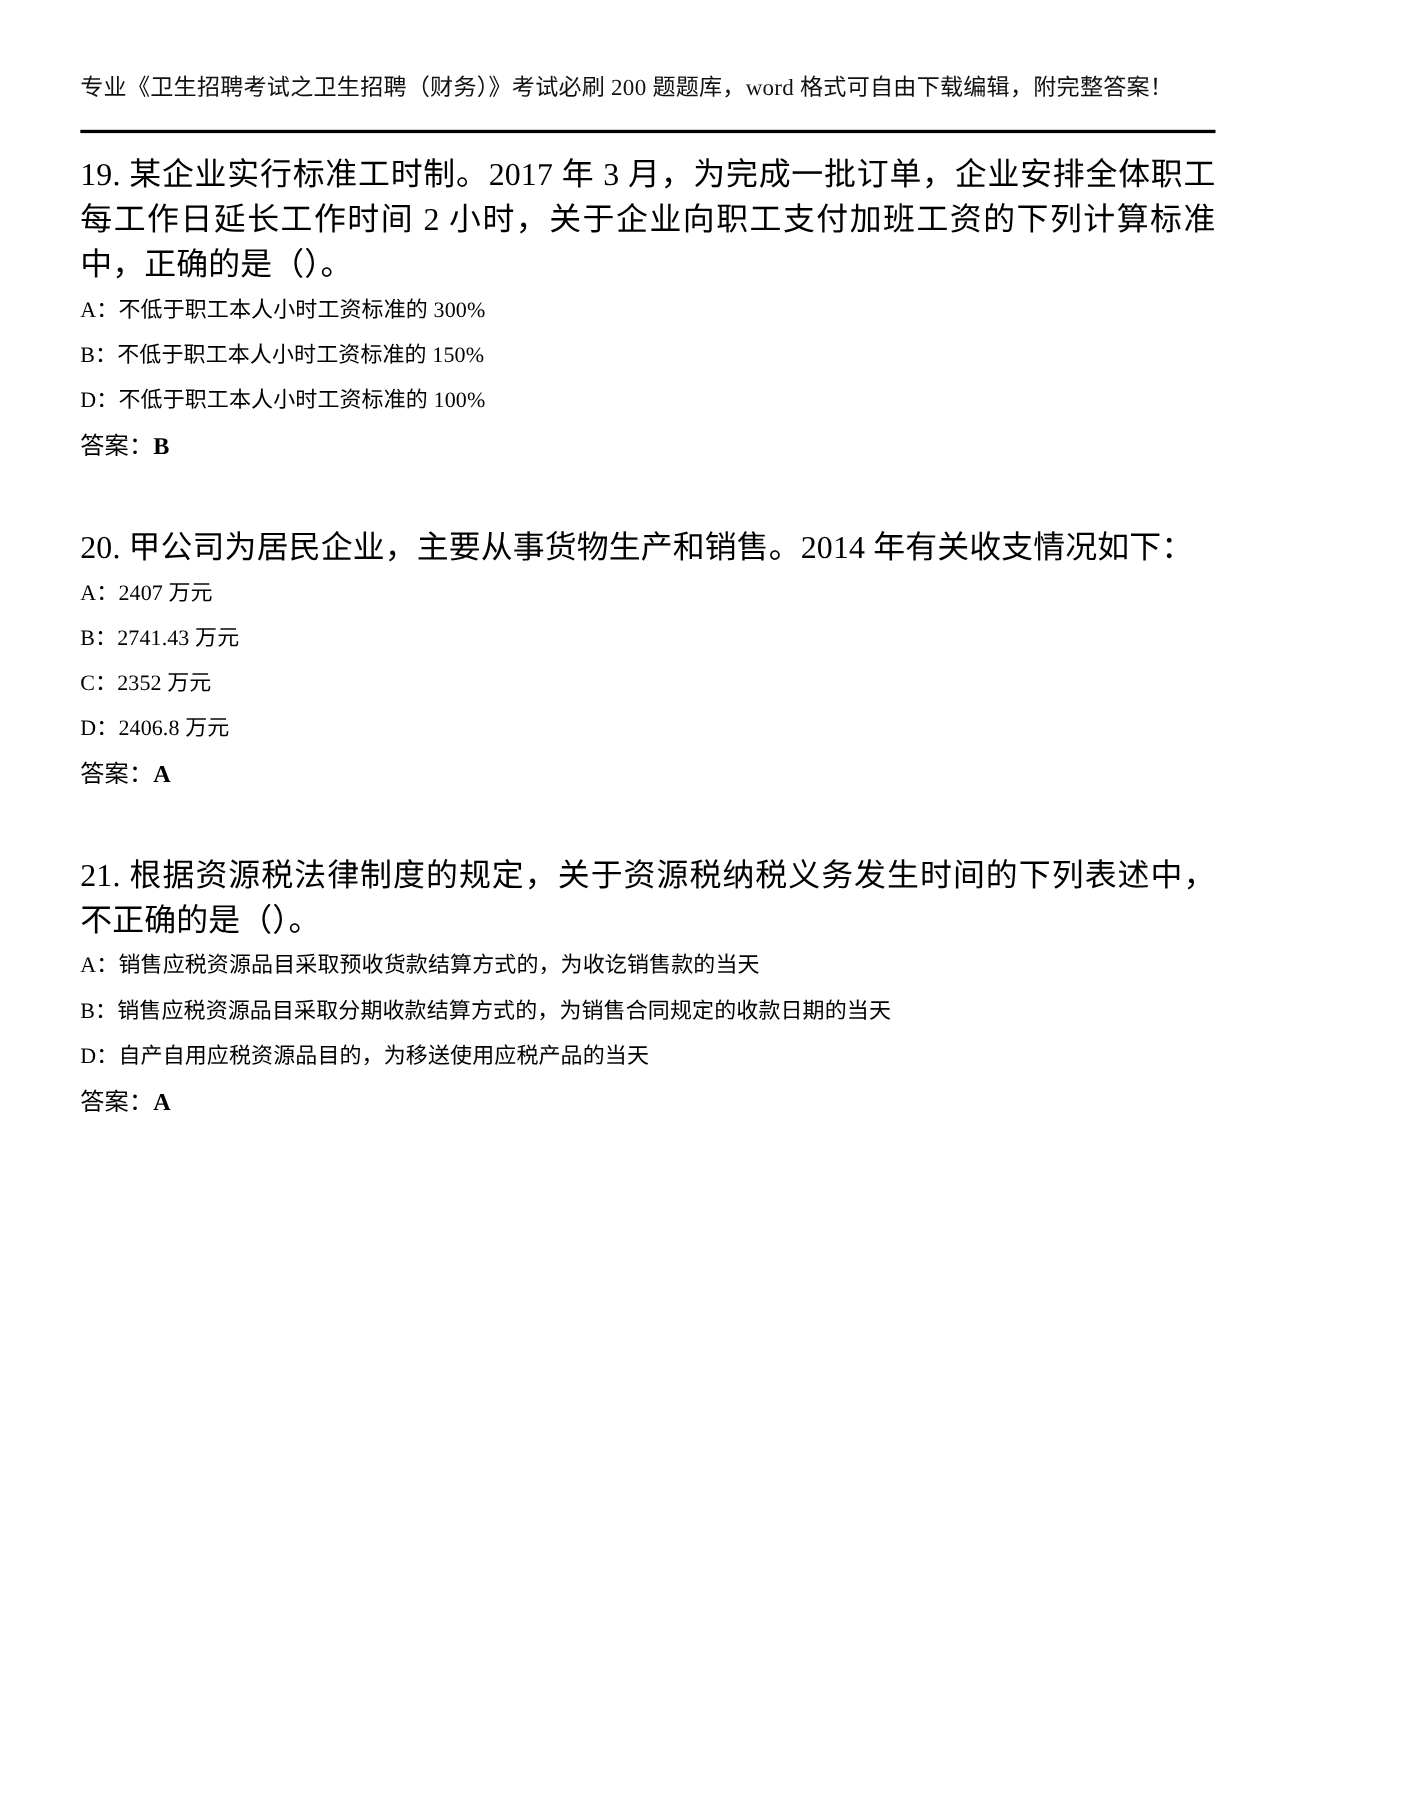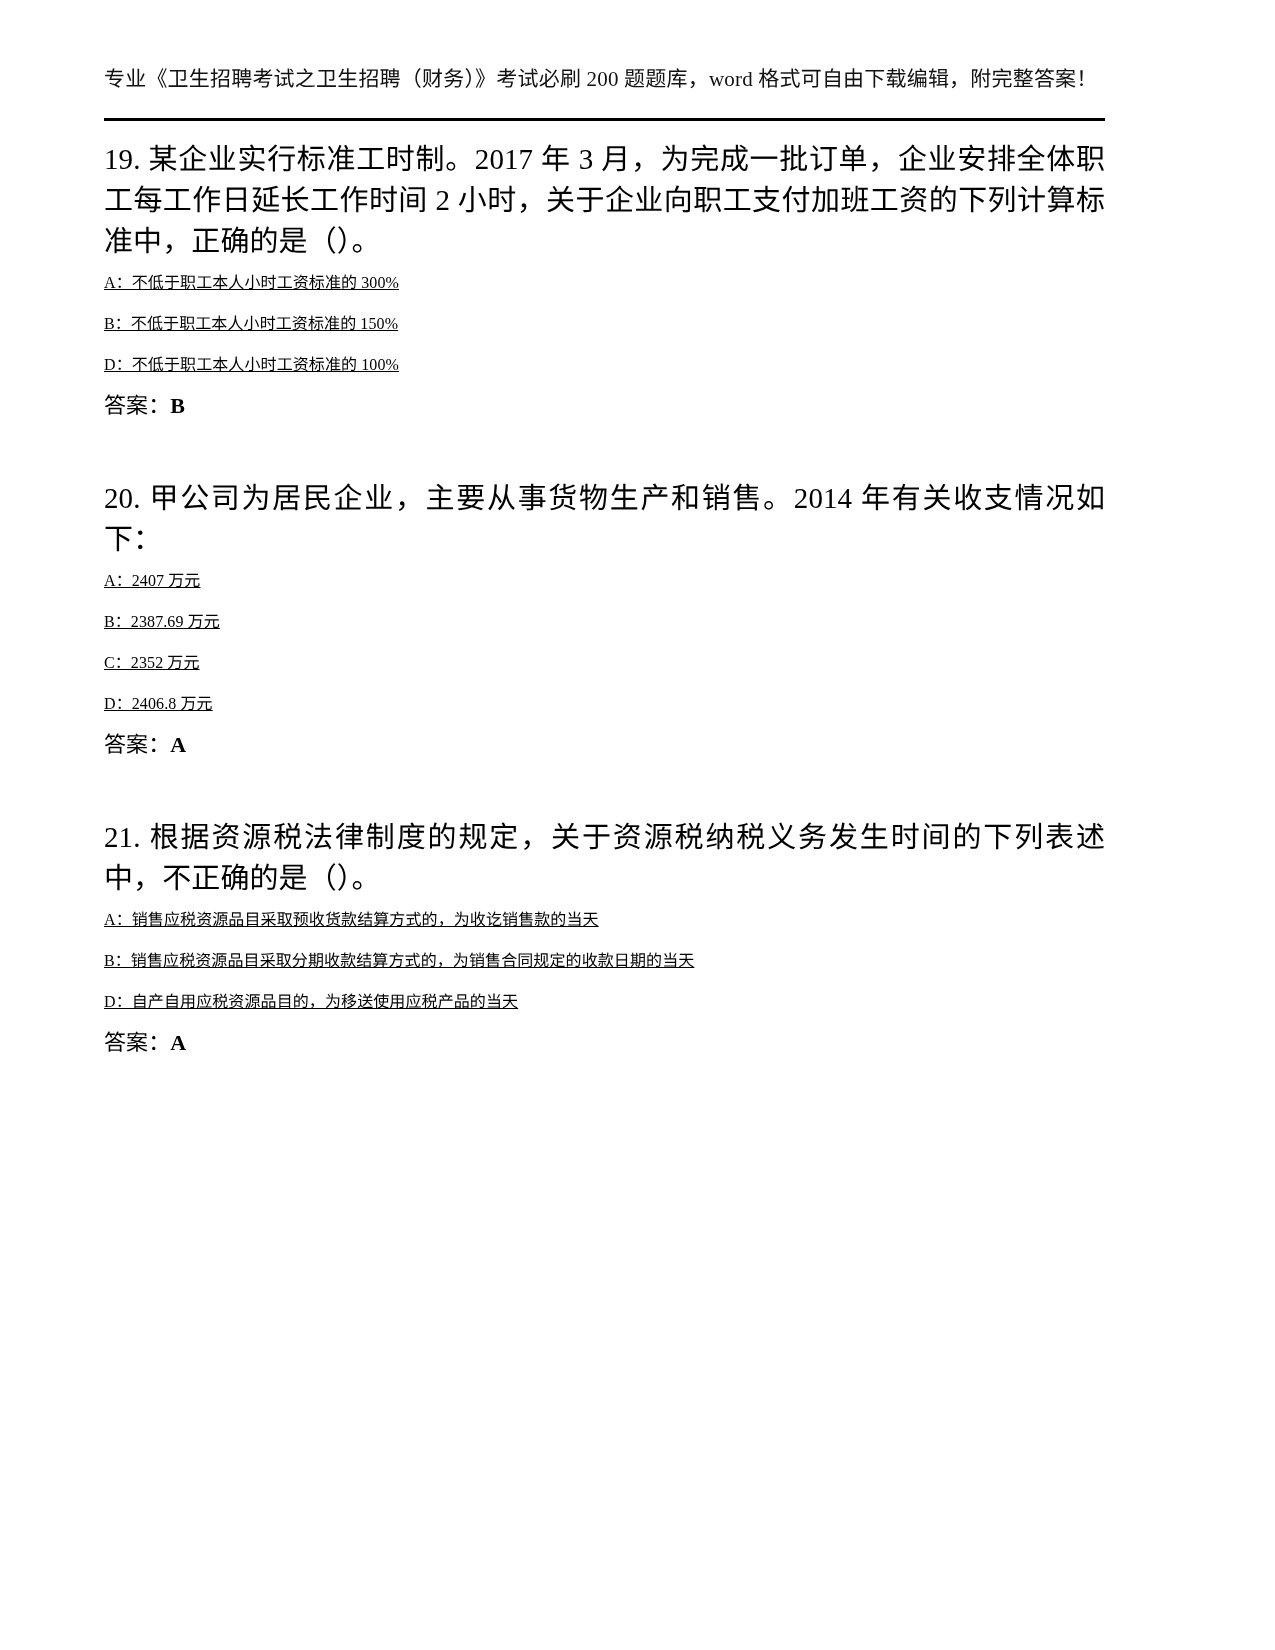--- a/index.html
+++ b/index.html
@@ -11,21 +11,21 @@
     height: 1650px;
     background: #ffffff;
     font-family: "Liberation Serif", "DejaVu Serif", serif;
     color: #000000;
   }
   .page {
     position: relative;
     width: 1275px;
     height: 1650px;
     box-sizing: border-box;
-    padding: 62px 170px 0 104px;
+    padding: 62px 170px 0 73px;
   }
   .header-note {
     font-size: 21px;
     line-height: 34px;
     letter-spacing: 0.2px;
     color: #111;
     text-align: justify;
   }
   .header-rule {
     margin-top: 22px;
@@ -42,25 +42,24 @@
   .question-block {
     margin-bottom: 52px;
   }
   .q-stem {
     font-size: 29px;
     line-height: 41px;
     text-align: justify;
     letter-spacing: 0.1px;
   }
   .q-option {
-    font-size: 16px;
+    font-size: 20px;
     line-height: 41px;
     text-align: justify;
     letter-spacing: 0.1px;
-    text-decoration: underline;
   }
   .q-answer {
     font-size: 22px;
     line-height: 41px;
     font-weight: bold;
     letter-spacing: 0.1px;
   }
   .q-answer .ans-label {
     font-weight: normal;
   }
@@ -82,21 +81,21 @@
       <div class="q-stem">19. 某企业实行标准工时制。2017 年 3 月，为完成一批订单，企业安排全体职工每工作日延长工作时间 2 小时，关于企业向职工支付加班工资的下列计算标准中，正确的是（）。</div>
       <div class="q-option">A：不低于职工本人小时工资标准的 300%</div>
       <div class="q-option">B：不低于职工本人小时工资标准的 150%</div>
       <div class="q-option">D：不低于职工本人小时工资标准的 100%</div>
       <div class="q-answer"><span class="ans-label">答案：</span><span class="ans-value">B</span></div>
     </div>
 
     <div class="question-block">
       <div class="q-stem">20. 甲公司为居民企业，主要从事货物生产和销售。2014 年有关收支情况如下：</div>
       <div class="q-option">A：2407 万元</div>
-      <div class="q-option">B：2387.69 万元</div>
+      <div class="q-option">B：2741.43 万元</div>
       <div class="q-option">C：2352 万元</div>
       <div class="q-option">D：2406.8 万元</div>
       <div class="q-answer"><span class="ans-label">答案：</span><span class="ans-value">A</span></div>
     </div>
 
     <div class="question-block">
       <div class="q-stem">21. 根据资源税法律制度的规定，关于资源税纳税义务发生时间的下列表述中，不正确的是（）。</div>
       <div class="q-option">A：销售应税资源品目采取预收货款结算方式的，为收讫销售款的当天</div>
       <div class="q-option">B：销售应税资源品目采取分期收款结算方式的，为销售合同规定的收款日期的当天</div>
       <div class="q-option">D：自产自用应税资源品目的，为移送使用应税产品的当天</div>

